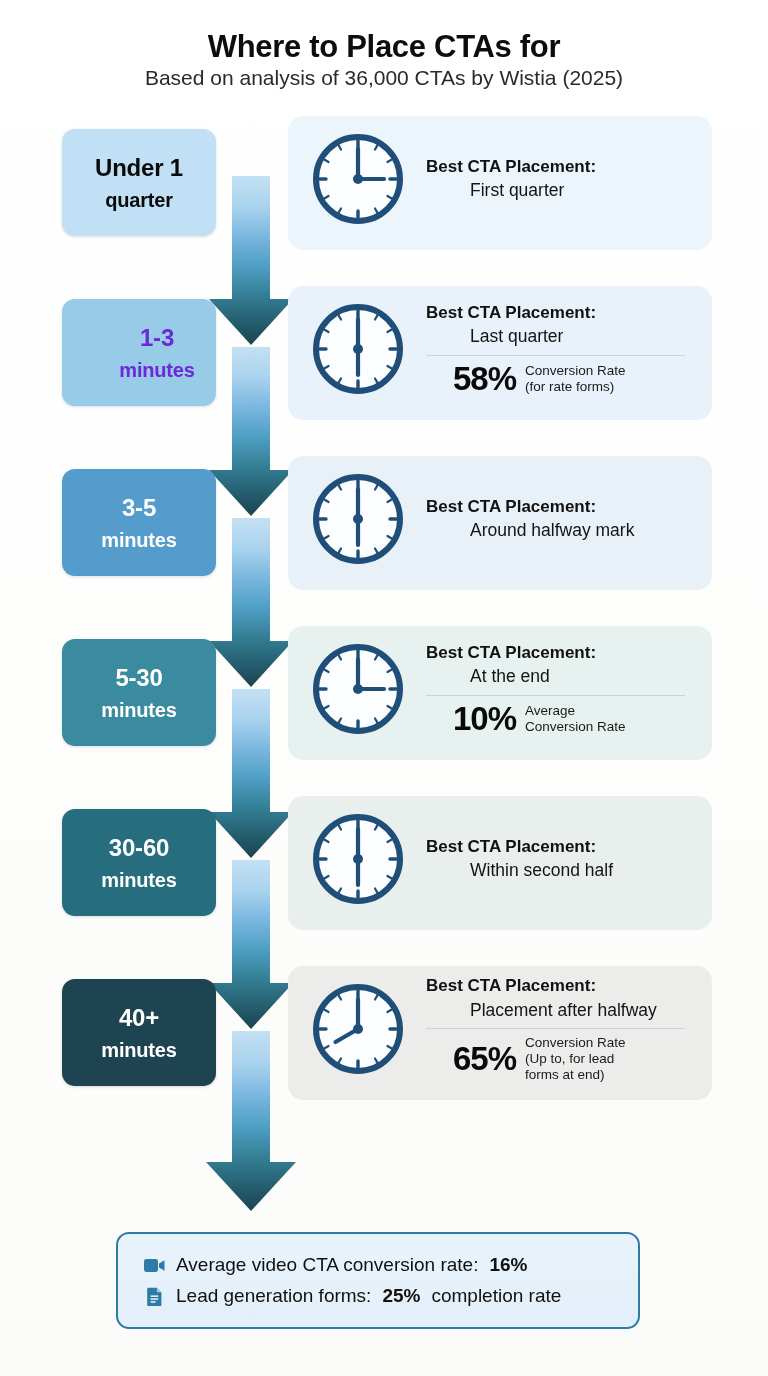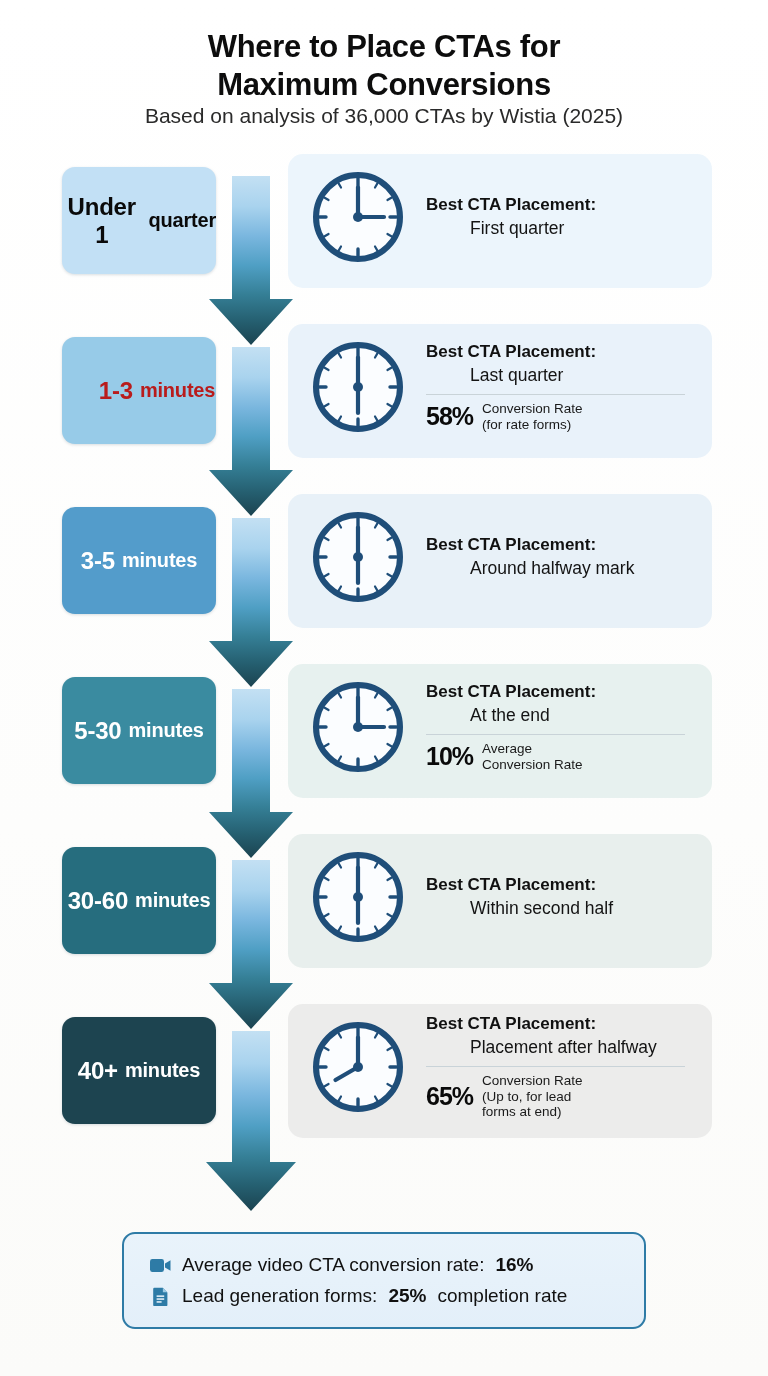--- a/index.html
+++ b/index.html
@@ -19,71 +19,70 @@
   .title span { display: block; }
   .subtitle { margin-top: 0; font-size: 21px; color: #2a2a2a; }
 
   
   .rows { position: relative; margin-top: 22px; }
   .row { position: relative; display: flex; align-items: center;
          height: 142px; margin-bottom: 28px; padding-left: 62px; }
   .row:last-child { margin-bottom: 0; }
 
   .pill { position: relative; z-index: 3; width: 154px; height: 107px;
-          border-radius: 13px; display: flex; flex-direction: row;
+          border-radius: 13px; display: flex; flex-direction: column;
           align-items: center; justify-content: center;
           text-align: center; line-height: 1.16;
           box-shadow: 0 1px 3px rgba(20,50,70,.16); flex: none; gap: 7px; }
   .pill .big { font-size: 24px; font-weight: bold; letter-spacing: -0.2px; }
   .pill .small { font-size: 20px; font-weight: bold; letter-spacing: -0.2px; }
 
   .gap { width: 72px; flex: none; }
 
   .card { position: relative; z-index: 2; width: 424px; height: 134px;
           border-radius: 15px; display: flex; align-items: center;
           padding: 0 16px 8px 18px; flex: none; }
 
   
   .clock { width: 104px; height: 104px; flex: none; position: relative; }
   .clock svg { display: block; }
   .ctext { flex: 1; padding-left: 16px; }
   .plabel { font-size: 17px; font-weight: bold; color: #111; line-height: 1.3; }
   .pvalue { font-size: 17.5px; color: #141414; line-height: 1.3; margin-top: 1px; margin-left: 44px; }
   .divider { height: 1px; background: #c9d3d8; margin: 7px 0 6px 0; width: 96%; }
   .statrow { display: flex; align-items: center; gap: 9px; }
-  .statnum { font-size: 25px; font-weight: bold; color: #0a0a0a;
-             letter-spacing: -1px; line-height: 1; }
+  .statnum { font-size: 33px; font-weight: bold; color: #0a0a0a;
+             letter-spacing: -1px; line-height: 1; margin-left: 27px; }
   .statdesc { font-size: 13.5px; color: #1a1a1a; line-height: 1.16; }
 
   
   .arrow-layer { position: absolute; left: 0; top: 0; z-index: 1;
                  pointer-events: none; }
 
   
-  .footer { position: absolute; left: 122px; top: 1232px;
+  .footer { position: absolute; left: 116px; top: 1232px;
             width: 524px; height: 97px;
             background: linear-gradient(180deg,#e9f3fb 0%,#e3eff9 100%);
             border: 2px solid #2e7ba6; border-radius: 13px;
             display: flex; flex-direction: column;
             justify-content: center; gap: 9px; padding-left: 26px; }
   .fline { display: flex; align-items: center; gap: 11px;
            font-size: 19px; color: #111; }
   .fline b { font-weight: bold; }
   .ficon { width: 21px; height: 21px; flex: none; display: flex;
            align-items: center; justify-content: center; }
 </style>
 </head>
 <body>
 
 <div class="page">
 
   <div class="header">
     <div class="title">
       <span>Where to Place CTAs for</span>
-      <span>Maximum Conversions</span>
     </div>
     <div class="subtitle">Based on analysis of 36,000 CTAs by Wistia (2025)</div>
   </div>
 
   <div class="arrow-layer">
     <svg width="768" height="1376">
       <defs>
         <linearGradient id="arrGrad" x1="0" y1="0" x2="0" y2="1">
           <stop offset="0%" stop-color="#c3e0f3"></stop>
           <stop offset="18%" stop-color="#a9d3ee"></stop>
@@ -138,21 +137,21 @@
           </div>
         <div class="ctext">
           <div class="plabel">Best CTA Placement:</div>
           <div class="pvalue">First quarter</div>
           <div class="stat-wrap"></div>
         </div>
       </div>
     </div>
 
     <div class="row">
-      <div class="pill" style="background: rgb(151, 203, 232); color: #b91c1c; padding-left: 36px;">
+      <div class="pill" style="background: rgb(151, 203, 232); color: #6d28d9; padding-left: 36px;">
         <div class="big">1-3</div>
         <div class="small">minutes</div>
       </div>
       <div class="gap"></div>
       <div class="card" style="background: rgb(233, 242, 250);">
         <div class="clock">
             <svg width="104" height="104" viewBox="0 0 104 104">
        <circle cx="52" cy="52" r="42" fill="#fbfdff"></circle>
        <path d="M52 52 L52 10 A42 42 0 0 1 NaN NaN Z" fill="#3e93d4"></path>
        <circle cx="52" cy="52" r="42" fill="none" stroke="#1f4e79" stroke-width="6"></circle>

